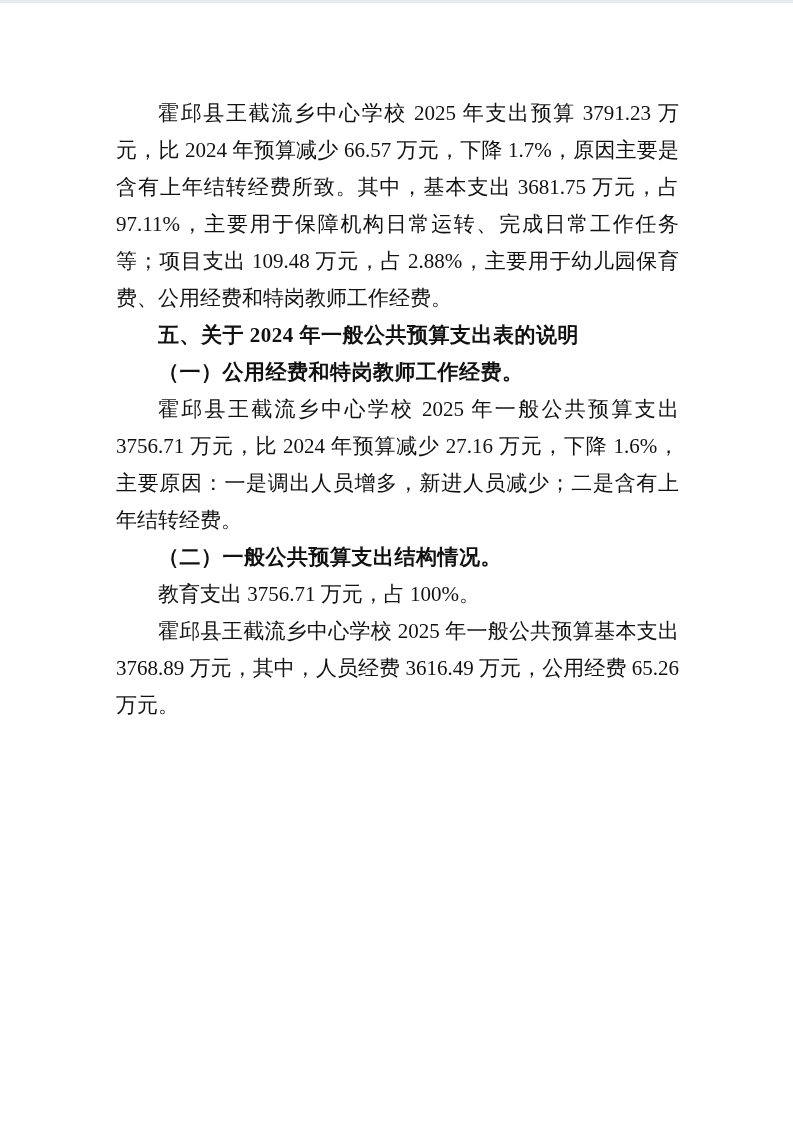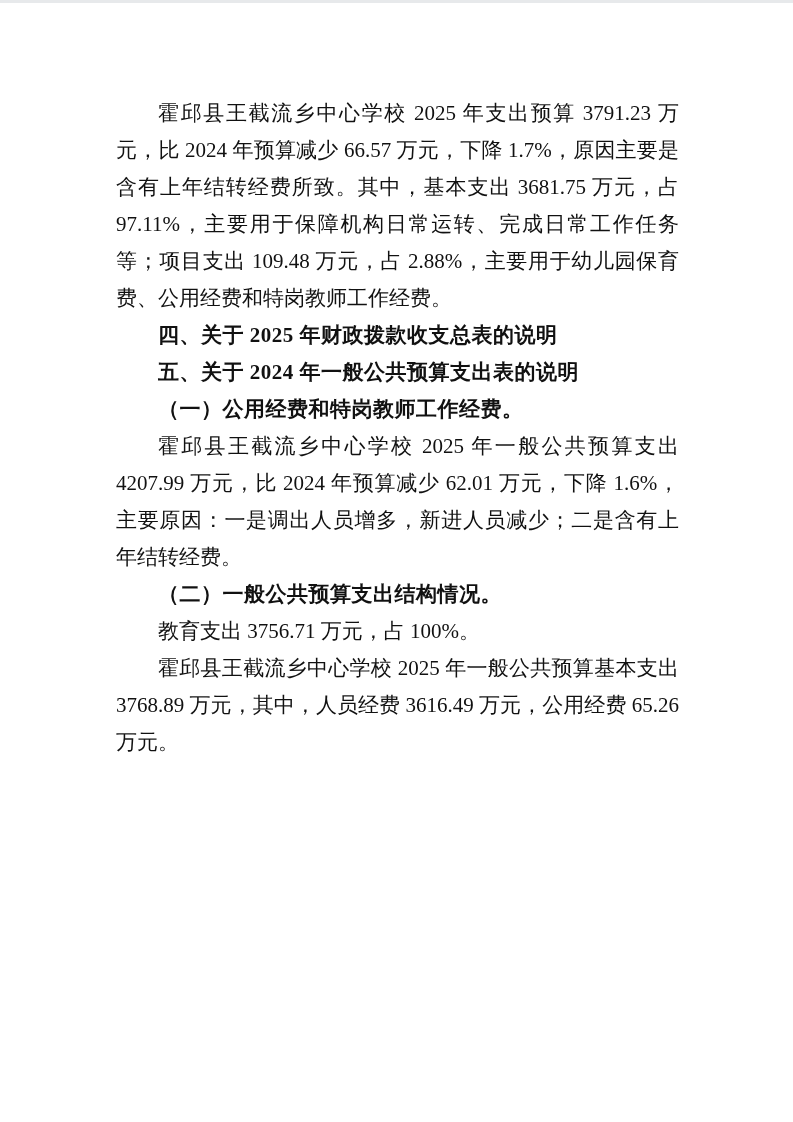--- a/index.html
+++ b/index.html
@@ -60,28 +60,27 @@
 </style>
 </head>
 <body>
 
 <div class="page">
   <div class="page-top-edge"></div>
 
   <div class="content">
     <p class="para">霍邱县王截流乡中心学校 2025 年支出预算 3791.23 万元，比 2024 年预算减少 66.57 万元，下降 1.7%，原因主要是含有上年结转经费所致。其中，基本支出 3681.75 万元，占 97.11%，主要用于保障机构日常运转、完成日常工作任务等；项目支出 109.48 万元，占 2.88%，主要用于幼儿园保育费、公用经费和特岗教师工作经费。</p>
 
-    <p class="heading">四、关于 2025 年财政拨款收支总表的说明</p>
 
 
     <p class="heading">五、关于 2024 年一般公共预算支出表的说明</p>
 
     <p class="subheading">（一）公用经费和特岗教师工作经费。</p>
 
-    <p class="para">霍邱县王截流乡中心学校 2025 年一般公共预算支出 4207.99 万元，比 2024 年预算减少 62.01 万元，下降 1.6%，主要原因：一是调出人员增多，新进人员减少；二是含有上年结转经费。</p>
+    <p class="para">霍邱县王截流乡中心学校 2025 年一般公共预算支出 3756.71 万元，比 2024 年预算减少 27.16 万元，下降 1.6%，主要原因：一是调出人员增多，新进人员减少；二是含有上年结转经费。</p>
 
     <p class="subheading">（二）一般公共预算支出结构情况。</p>
 
     <p class="para">教育支出 3756.71 万元，占 100%。</p>
 
 
     <p class="para">霍邱县王截流乡中心学校 2025 年一般公共预算基本支出 3768.89 万元，其中，人员经费 3616.49 万元，公用经费 65.26 万元。</p>
   </div>
 
   <div class="footer">- 10 -</div>

